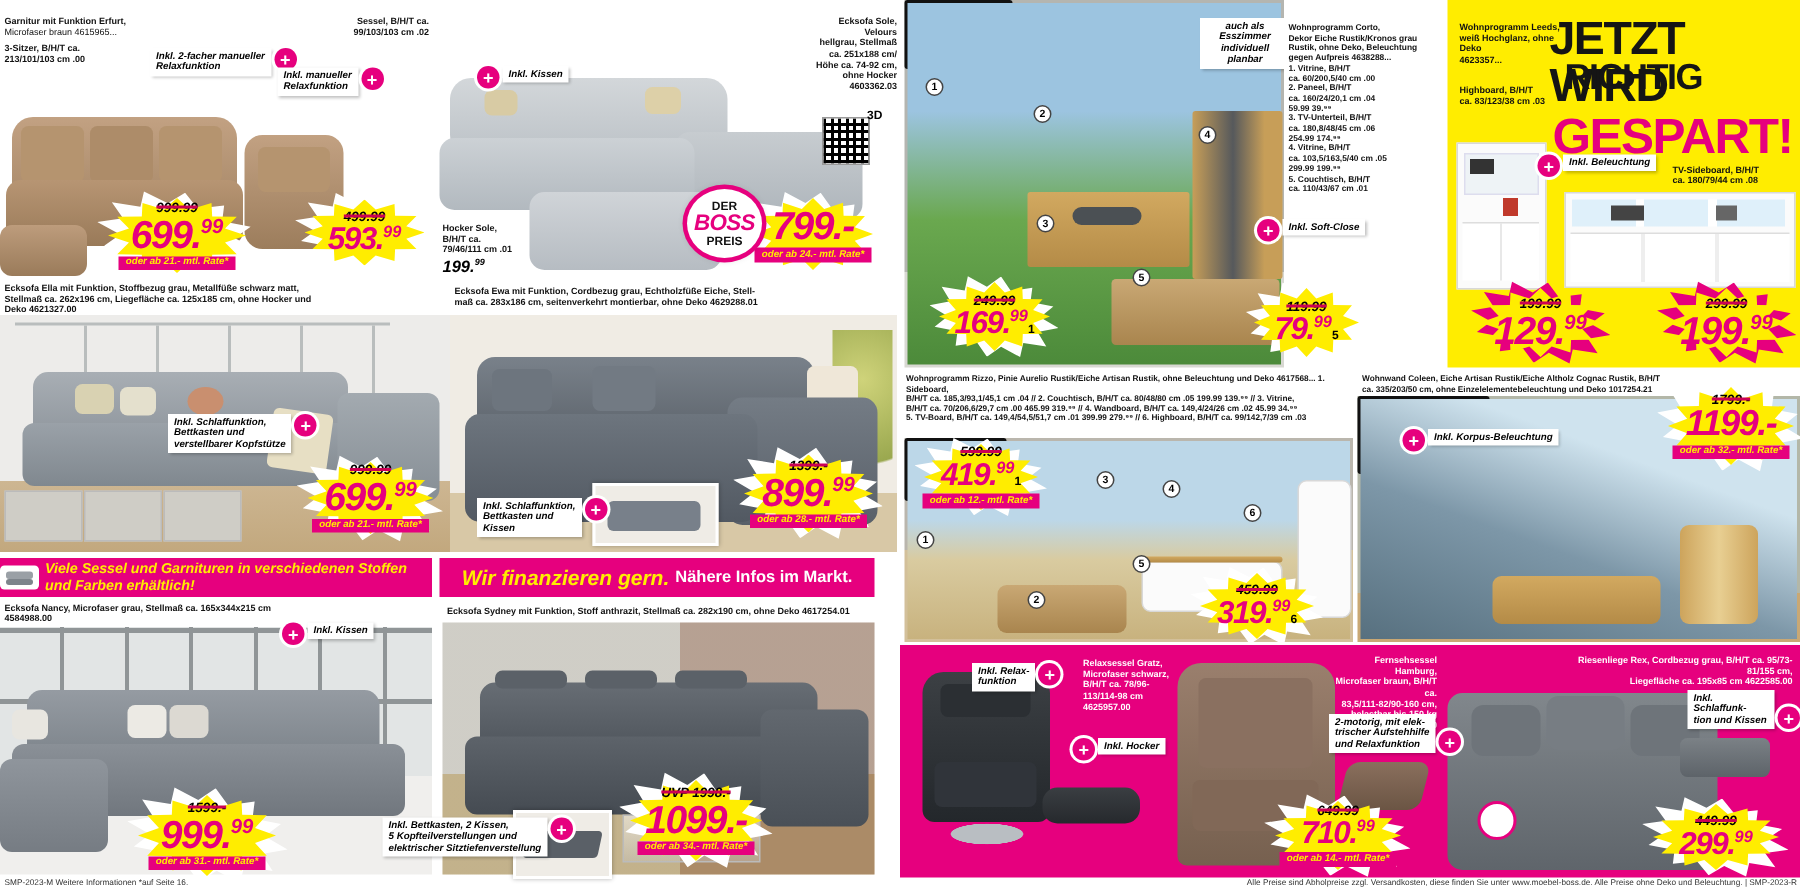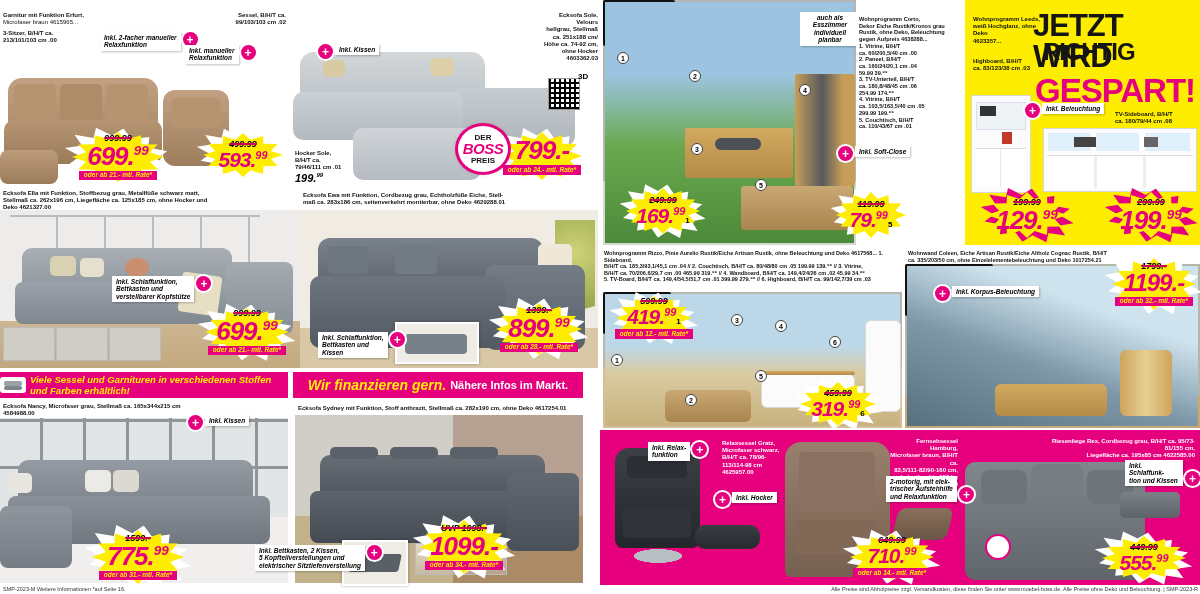--- a/index.html
+++ b/index.html
@@ -232,21 +232,21 @@
     <div class="cush" style="left:113px;top:52px;width:26px;height:22px;background:#dcd9d2;"></div>
     <div class="cush" style="left:8px;top:55px;width:24px;height:20px;background:#e8e6e0;"></div>
     <div class="blk" style="left:8px;top:78px;width:262px;height:48px;background:linear-gradient(180deg,#8a9097,#71777e);border-radius:8px;"></div>
     <div class="blk" style="left:0;top:88px;width:72px;height:62px;background:linear-gradient(180deg,#8f959c,#767c83);border-radius:8px;"></div>
   </div>
   <div class="burst" style="left:92px;top:530px;width:92px;height:54px;">
     <div class="bw"></div>
       <div class="by"></div>
     <div class="bc">
       <span class="old">1599.-</span>
-      <span class="price"><span>775.</span><sup>99</sup></span>
+      <span class="price"><span>999.</span><sup>99</sup></span>
       <span class="rate">oder ab 31.- mtl. Rate*</span>
     </div>
   </div>
 
   <div class="abs desc" style="left:298px;top:405px;width:285px;">Ecksofa Sydney mit Funktion, Stoff anthrazit, Stellmaß ca. 282x190 cm, ohne Deko 4617254.01</div>
   <div class="abs" style="left:295px;top:415px;width:288px;height:168px;background:linear-gradient(90deg,#e6e5e1 55%,#cab3a6 55%),linear-gradient(180deg,#e6e5e1 60%,#d8c69e 60%);background-blend-mode:multiply;">
     <div class="blk" style="left:25px;top:40px;width:225px;height:48px;background:linear-gradient(180deg,#676d74,#4e545b);border-radius:10px;"></div>
     <div class="cush" style="left:35px;top:32px;width:48px;height:12px;background:#5b6168;"></div>
     <div class="cush" style="left:95px;top:32px;width:48px;height:12px;background:#5b6168;"></div>
     <div class="cush" style="left:155px;top:32px;width:48px;height:12px;background:#5b6168;"></div>
@@ -503,21 +503,21 @@
       <span class="plus">+</span>
       <span class="blabel">Inkl. Schlaffunk-
 tion und Kissen</span>
     </div>
     <div class="blk" style="left:520px;top:62px;width:60px;height:26px;background:linear-gradient(180deg,#7b8186,#5d6369);border-radius:5px;"></div>
     <div class="burst" style="left:502px;top:106px;width:84px;height:44px;">
       <div class="bw"></div>
         <div class="by"></div>
       <div class="bc">
         <span class="old">449.99</span>
-        <span class="price md"><span>555.</span><sup>99</sup></span>
+        <span class="price md"><span>299.</span><sup>99</sup></span>
       </div>
     </div>
   </div>
 
   <div class="abs footer" style="left:3px;top:586px;">SMP-2023-M   Weitere Informationen *auf Seite 16.</div>
   <div class="abs footer" style="left:640px;top:586px;width:558px;text-align:right;">Alle Preise sind Abholpreise zzgl. Versandkosten, diese finden Sie unter www.moebel-boss.de. Alle Preise ohne Deko und Beleuchtung. | SMP-2023-R</div>
 
 </div>
 
 </body></html>

